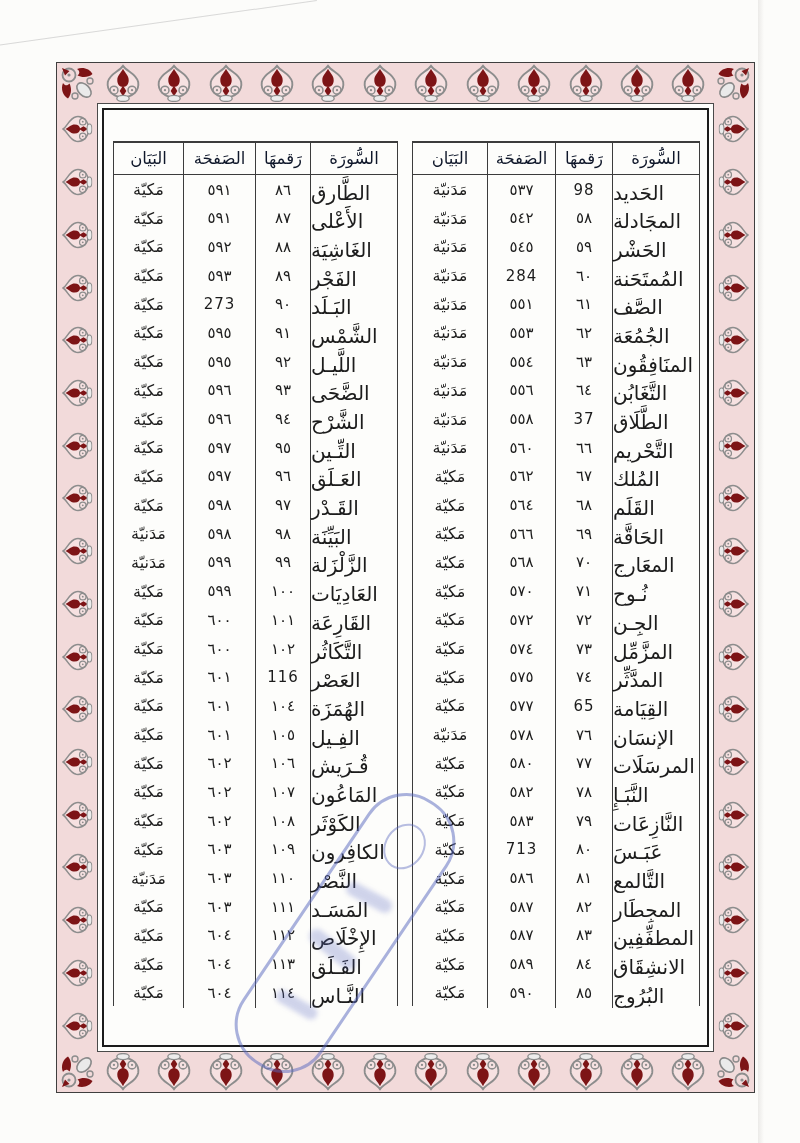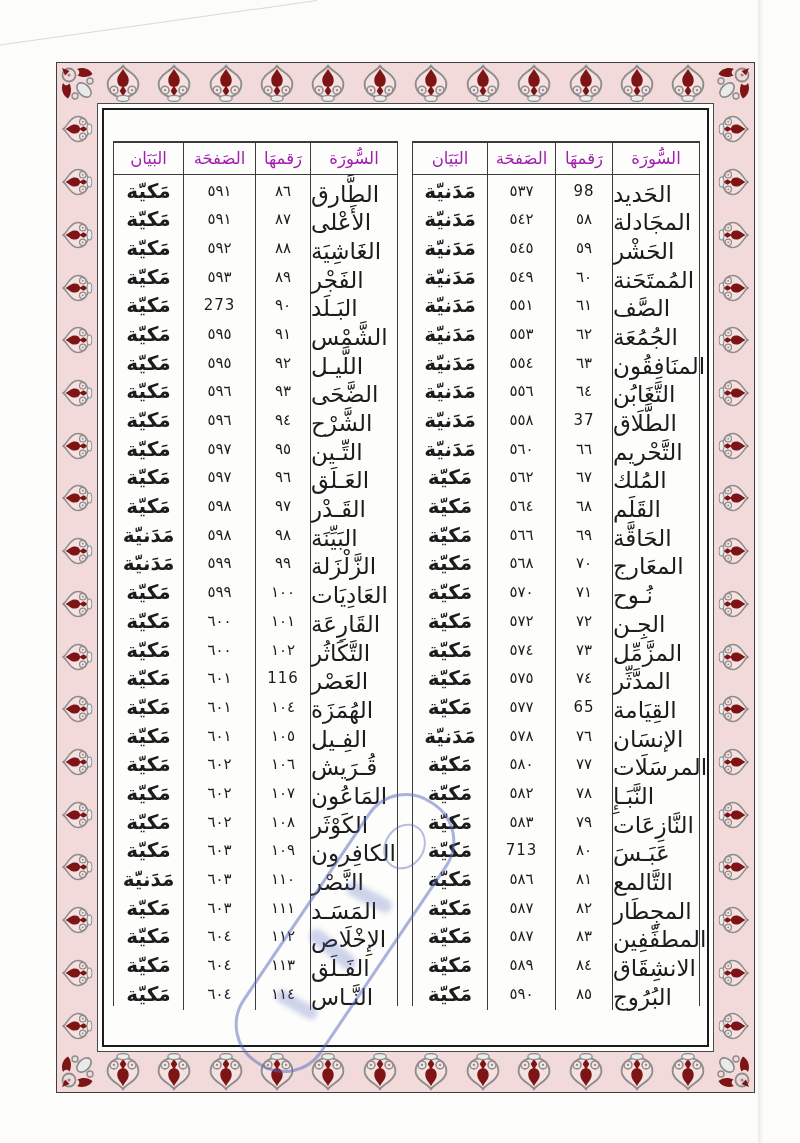--- a/index.html
+++ b/index.html
@@ -32,28 +32,28 @@
   .corner-br svg{transform:scale(-1,-1);}
   .inner-line{position:absolute;inset:40px;background:#fefefc;border:1px solid #4a4a4a;box-sizing:border-box;}
   .content{position:absolute;inset:45px;border:2px solid #1b1b1b;background:#fdfdfb;box-sizing:border-box;}
 
   
   .qtable{position:absolute;box-sizing:border-box;direction:ltr;
           border-top:2px solid #3c3c3c;border-left:1px solid #3c3c3c;border-right:1px solid #3c3c3c;z-index:3;}
   .qtable-right{left:412px;top:141px;width:288px;--cols:75px 68px 57px 1fr;}
   .qtable-left {left:113px;top:141px;width:285px;--cols:70px 72px 55px 1fr;}
   .thead{display:grid;grid-template-columns:var(--cols);height:30.5px;border-bottom:1.5px solid #3c3c3c;}
-  .hc{display:flex;align-items:center;justify-content:center;color:#a21caf;font-size:16.5px;direction:rtl;}
+  .hc{display:flex;align-items:center;justify-content:center;color:#0f172a;font-size:16.5px;direction:rtl;}
   .hc1,.hc2,.hc3{border-right:1px solid #3c3c3c;box-sizing:border-box;}
   .row{display:grid;grid-template-columns:var(--cols);height:28.69px;}
   .c{display:flex;align-items:center;justify-content:center;direction:rtl;white-space:nowrap;overflow:visible;box-sizing:border-box;}
   .row .c:nth-child(1),.row .c:nth-child(2),.row .c:nth-child(3){border-right:1px solid #3c3c3c;}
-  .c-bayan{font-size:20px;font-weight:bold;}
+  .c-bayan{font-size:16px;}
   .c-num{font-size:15px;letter-spacing:1px;}
-  .c-surah{justify-content:flex-end;padding-right:7px;font-size:23px;margin-top:6px;}
+  .c-surah{justify-content:flex-end;padding-right:7px;font-size:20px;margin-top:6px;}
 
   
   .stamp{position:absolute;left:297px;top:775px;width:90px;height:310px;z-index:6;
          border:3.5px solid rgba(86,101,189,.5);border-radius:46px;transform:rotate(34deg);
          pointer-events:none;}
   .stamp-emblem{position:absolute;left:26px;top:26px;width:36px;height:44px;
                 border:2px solid rgba(86,101,189,.42);border-radius:50%;}
   .stamp-ink1,.stamp-ink2,.stamp-ink3{position:absolute;background:rgba(86,101,189,.28);filter:blur(2.5px);border-radius:8px;}
   .stamp-ink1{left:20px;top:105px;width:50px;height:14px;transform:rotate(-6deg);}
   .stamp-ink2{left:16px;top:168px;width:56px;height:15px;transform:rotate(5deg);}
@@ -444,21 +444,21 @@
           <div class="c c-surah">المجَادلة</div>
         </div>
         <div class="row">
           <div class="c c-bayan">مَدَنيّة</div>
           <div class="c c-num">٥٤٥</div>
           <div class="c c-num">٥٩</div>
           <div class="c c-surah">الحَشْر</div>
         </div>
         <div class="row">
           <div class="c c-bayan">مَدَنيّة</div>
-          <div class="c c-num">٥٤٩</div>
+          <div class="c c-num">284</div>
           <div class="c c-num">٦٠</div>
           <div class="c c-surah">المُمتَحَنة</div>
         </div>
         <div class="row">
           <div class="c c-bayan">مَدَنيّة</div>
           <div class="c c-num">٥٥١</div>
           <div class="c c-num">٦١</div>
           <div class="c c-surah">الصَّف</div>
         </div>
         <div class="row">

